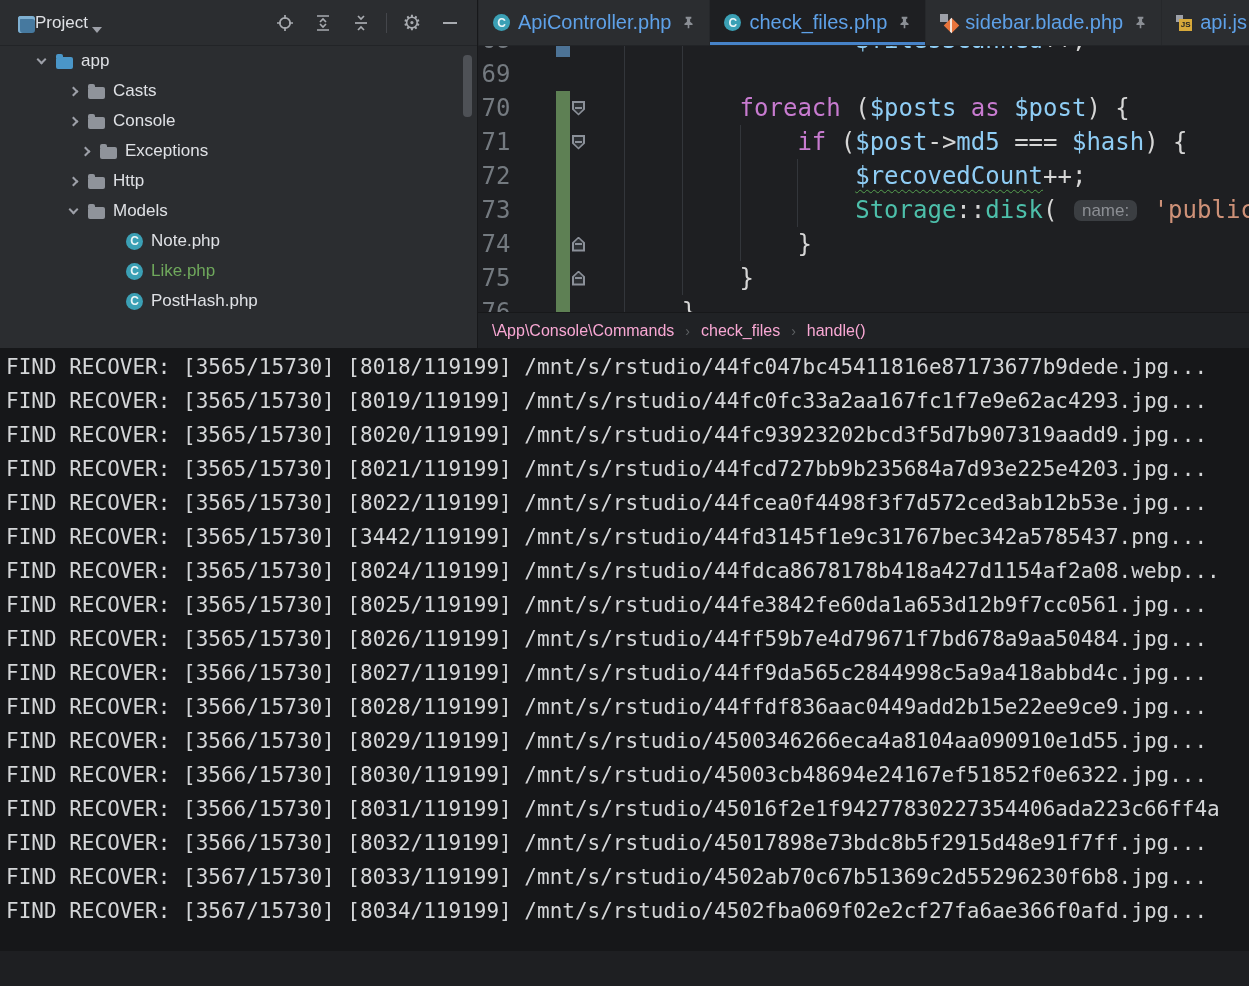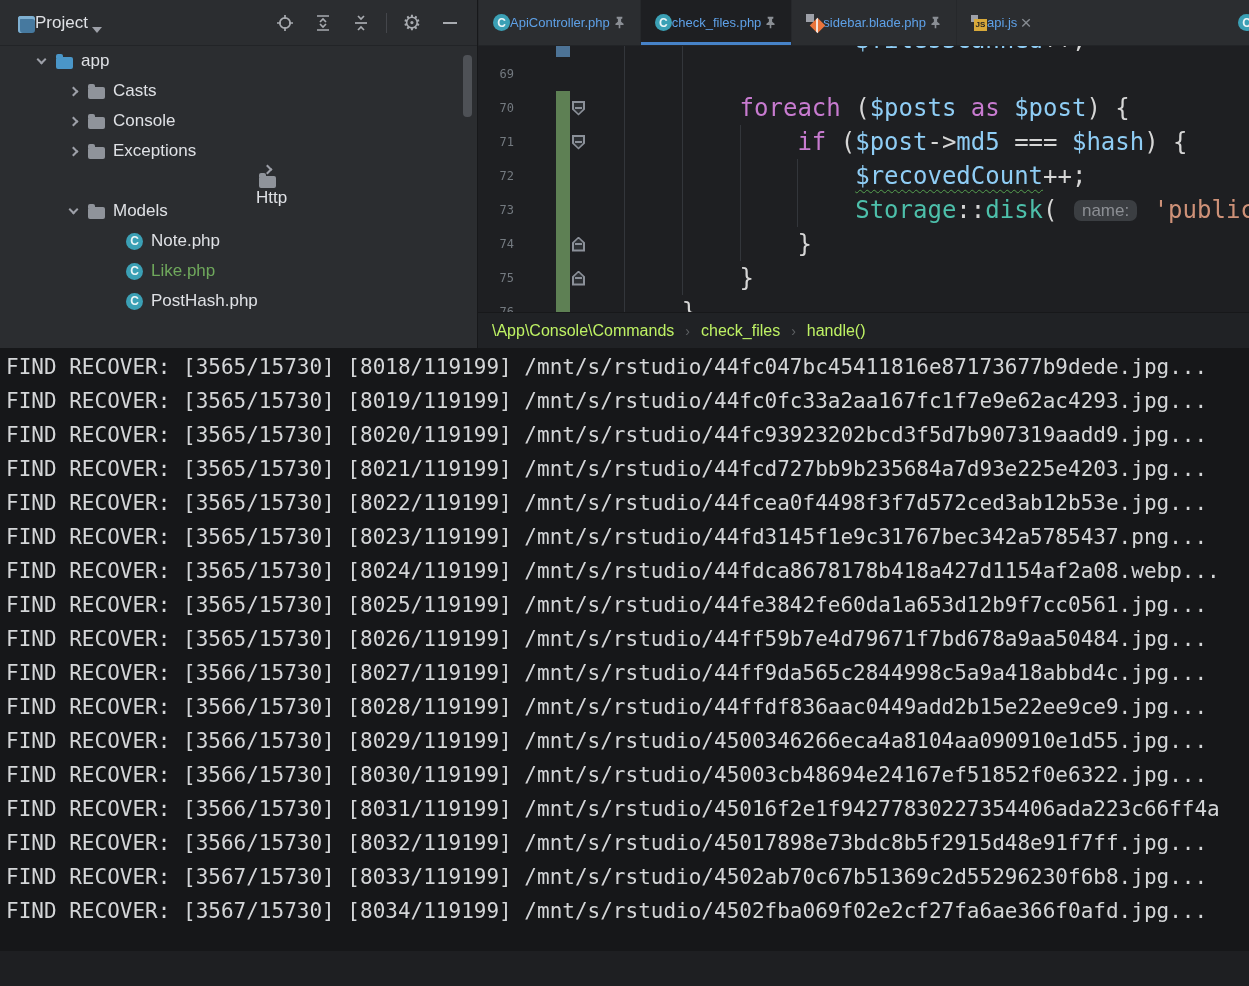--- a/index.html
+++ b/index.html
@@ -32,21 +32,21 @@
   .cico{width:17px;height:17px;border-radius:50%;background:#3ba0b5;display:flex;align-items:center;justify-content:center;flex:none}
   .cico::after{content:"C";color:#eaf5f7;font-size:12px;font-weight:bold;font-family:"Liberation Sans",sans-serif}
   .tlabel{margin-left:8px;white-space:nowrap}
   .tlabel.green{color:#6fa85c}
   .tlabel.blue{color:#61a6e3}
   .pscroll{position:absolute;right:5px;top:55px;width:9px;height:62px;background:#4e5156;border-radius:4px}
 
   
   .edcol{flex:1;min-width:0;display:flex;flex-direction:column}
   .tabbar{height:46px;flex:none;background:#2b2d30;display:flex;align-items:stretch;overflow:hidden;border-bottom:1px solid #222427}
-  .tab{display:flex;align-items:center;padding:0 14px;font-size:13px;color:#5ea1e8;border-left:1px solid #26282b;position:relative;flex:none;white-space:nowrap}
+  .tab{display:flex;align-items:center;gap:8px;padding:0 14px;font-size:20px;color:#5ea1e8;border-left:1px solid #26282b;position:relative;flex:none;white-space:nowrap}
   .tab.active{background:#1e1f22}
   .tab.active::after{content:"";position:absolute;left:0;right:0;bottom:0;height:3px;background:#4682c8}
   .tab .pin{display:flex;align-items:center;margin-left:3px}
   .close{color:#868b91;font-size:19px;line-height:1;margin-left:3px}
   .close::after{content:"×"}
   .tab.partial{width:16px;min-width:16px;margin-left:auto;overflow:hidden;padding:0;border-left:none}
   .tab.partial .cico{margin-left:5px}
   .bladeico{width:17px;height:17px;position:relative;flex:none}
   .bladeico::before{content:"";position:absolute;left:0;top:0;width:8px;height:8px;background:#9da0a8}
   .bladeico::after{content:"";position:absolute;right:0;bottom:0;width:11px;height:11px;transform:rotate(45deg);background:linear-gradient(45deg,#e8743c 42%,#f6e4d9 42% 56%,#e8743c 56%)}
@@ -55,21 +55,21 @@
   .jsico::after{content:"JS";position:absolute;right:0;bottom:0;width:13px;height:12px;background:#d8a93a;color:#1e1f22;font:bold 8px/12px "Liberation Sans",sans-serif;text-align:center}
 
   
   .editor{height:266px;flex:none;position:relative;background:#1e1f22;overflow:hidden;font-family:"DejaVu Sans Mono","Liberation Mono",monospace;font-size:24px;color:#d6d6d6}
   .guide{position:absolute;width:1px;background:#33363b}
   .g0{left:146px;top:0;height:266px}
   .g1{left:204px;top:0;height:249px}
   .g2{left:262px;top:79px;height:136px}
   .g3{left:319px;top:113px;height:68px}
   .edrow{height:34px;display:flex;align-items:center;white-space:pre;position:relative}
-  .lnum{width:36px;flex:none;text-align:right;font-size:12px;color:#747a80}
+  .lnum{width:36px;flex:none;text-align:center;font-size:24px;color:#747a80}
   .lgap{width:42px;flex:none}
   .vcsbar{width:14px;flex:none;align-self:stretch}
   .vcs-added{background:#5e8054}
   .vcs-modified{background:#4d7396}
   .foldcol{width:24px;flex:none;display:flex;align-items:center;padding-left:2px}
   .fold{width:13px;height:15px;position:relative;background:#8b9099}
   .fold.down{clip-path:polygon(0 0,100% 0,100% 60%,50% 100%,0 60%)}
   .fold.up{clip-path:polygon(0 40%,50% 0,100% 40%,100% 100%,0 100%)}
   .fold::after{content:"";position:absolute;inset:2px;background:#2c2f33;clip-path:inherit;z-index:1}
   .fold::before{content:"";position:absolute;left:3px;right:3px;top:6.5px;height:2px;background:#8b9099;z-index:2}
@@ -79,21 +79,21 @@
   .tk-varsq{color:#8fcdf5;text-decoration:underline wavy #55a04f 1px;text-underline-offset:5px}
   .tk-cls{color:#4dbfaa}
   .tk-pl{color:#d6d6d6}
   .tk-str{color:#ce9178}
   .tk-hint{background:#3b3e42;color:#8c8f94;border-radius:7px;padding:1px 8px;font-size:17px;font-family:"Liberation Sans",sans-serif;margin:0 2px;vertical-align:2px}
   .clip-top{height:11px;overflow:hidden}
   .clip-top .edrow{margin-top:-23px}
   .clip-bottom{height:17px;overflow:hidden}
 
   
-  .crumbs{height:36px;flex:none;background:#202225;border-top:1px solid #17181a;display:flex;align-items:center;gap:11px;padding-left:14px;font-size:16px;color:#bef264;white-space:nowrap}
+  .crumbs{height:36px;flex:none;background:#202225;border-top:1px solid #17181a;display:flex;align-items:center;gap:11px;padding-left:14px;font-size:16px;color:#f9a8d4;white-space:nowrap}
   .crumb-sep{color:#5e6164;font-size:14px}
   .crumb-sep::after{content:"›"}
 
   
   .termbar{height:35px;flex:none;background:#2b2d30;border-top:1px solid #17181a;display:flex;align-items:stretch;font-size:17px;color:#cfd2d6;padding-left:10px}
   .tb-label{align-self:center;margin-right:26px}
   .ttab{display:flex;align-items:center;gap:10px;padding:0 13px;position:relative;color:#d3d5d9}
   .ttab.active::after{content:"";position:absolute;left:0;right:0;bottom:0;height:3px;background:#4682c8}
   .tclose{color:#7c8085;font-size:17px;line-height:1}
   .tclose::after{content:"×"}
@@ -160,28 +160,28 @@
             <span class="folder"></span>
             <span class="tlabel">Casts</span>
           </div>
           <div class="trow" style="padding-left: 58px;">
             <span class="chevbox">
               <span class="chev"></span>
             </span>
             <span class="folder"></span>
             <span class="tlabel">Console</span>
           </div>
+          <div class="trow" style="padding-left: 58px; margin-left: 12px;">
+            <span class="chevbox">
+              <span class="chev"></span>
+            </span>
+            <span class="folder"></span>
+            <span class="tlabel">Exceptions</span>
+          </div>
           <div class="trow" style="padding-left: 58px;">
-            <span class="chevbox">
-              <span class="chev"></span>
-            </span>
-            <span class="folder"></span>
-            <span class="tlabel">Exceptions</span>
-          </div>
-          <div class="trow" style="padding-left: 58px; flex-direction: column;">
             <span class="chevbox">
               <span class="chev"></span>
             </span>
             <span class="folder"></span>
             <span class="tlabel">Http</span>
           </div>
           <div class="trow" style="padding-left: 58px;">
             <span class="chevbox">
               <span class="chev down"></span>
             </span>
@@ -277,21 +277,21 @@
 
   </div>
 
 
   <div class="terminal">
       <div class="tline">FIND RECOVER: [3565/15730] [8018/119199] /mnt/s/rstudio/44fc047bc45411816e87173677b9dede.jpg...</div>
       <div class="tline">FIND RECOVER: [3565/15730] [8019/119199] /mnt/s/rstudio/44fc0fc33a2aa167fc1f7e9e62ac4293.jpg...</div>
       <div class="tline">FIND RECOVER: [3565/15730] [8020/119199] /mnt/s/rstudio/44fc93923202bcd3f5d7b907319aadd9.jpg...</div>
       <div class="tline">FIND RECOVER: [3565/15730] [8021/119199] /mnt/s/rstudio/44fcd727bb9b235684a7d93e225e4203.jpg...</div>
       <div class="tline">FIND RECOVER: [3565/15730] [8022/119199] /mnt/s/rstudio/44fcea0f4498f3f7d572ced3ab12b53e.jpg...</div>
-      <div class="tline">FIND RECOVER: [3565/15730] [8023/119199] /mnt/s/rstudio/44fd3145f1e9c31767bec342a5785437.png...</div>
+      <div class="tline">FIND RECOVER: [3565/15730] [3442/119199] /mnt/s/rstudio/44fd3145f1e9c31767bec342a5785437.png...</div>
       <div class="tline">FIND RECOVER: [3565/15730] [8024/119199] /mnt/s/rstudio/44fdca8678178b418a427d1154af2a08.webp...</div>
       <div class="tline">FIND RECOVER: [3565/15730] [8025/119199] /mnt/s/rstudio/44fe3842fe60da1a653d12b9f7cc0561.jpg...</div>
       <div class="tline">FIND RECOVER: [3565/15730] [8026/119199] /mnt/s/rstudio/44ff59b7e4d79671f7bd678a9aa50484.jpg...</div>
       <div class="tline">FIND RECOVER: [3566/15730] [8027/119199] /mnt/s/rstudio/44ff9da565c2844998c5a9a418abbd4c.jpg...</div>
       <div class="tline">FIND RECOVER: [3566/15730] [8028/119199] /mnt/s/rstudio/44ffdf836aac0449add2b15e22ee9ce9.jpg...</div>
       <div class="tline">FIND RECOVER: [3566/15730] [8029/119199] /mnt/s/rstudio/4500346266eca4a8104aa090910e1d55.jpg...</div>
       <div class="tline">FIND RECOVER: [3566/15730] [8030/119199] /mnt/s/rstudio/45003cb48694e24167ef51852f0e6322.jpg...</div>
       <div class="tline">FIND RECOVER: [3566/15730] [8031/119199] /mnt/s/rstudio/45016f2e1f94277830227354406ada223c66ff4a</div>
       <div class="tline">FIND RECOVER: [3566/15730] [8032/119199] /mnt/s/rstudio/45017898e73bdc8b5f2915d48e91f7ff.jpg...</div>
       <div class="tline">FIND RECOVER: [3567/15730] [8033/119199] /mnt/s/rstudio/4502ab70c67b51369c2d55296230f6b8.jpg...</div>

